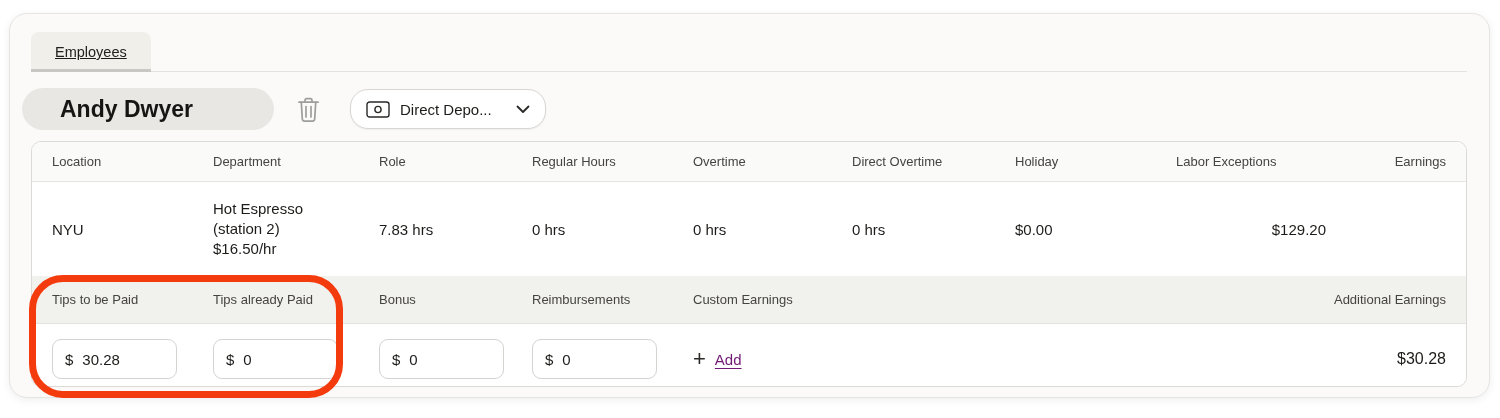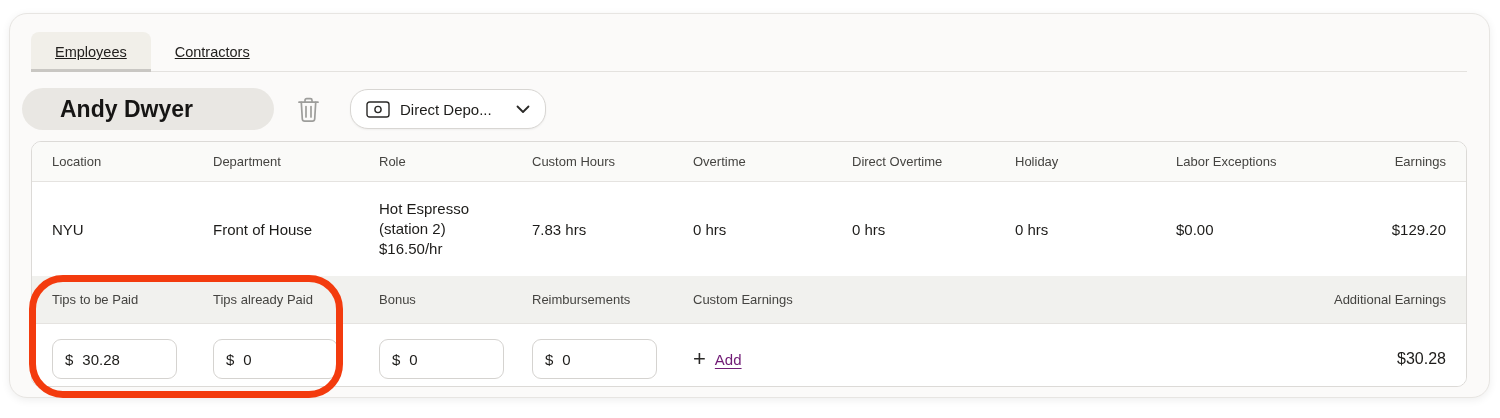--- a/index.html
+++ b/index.html
@@ -173,21 +173,20 @@
   }
   svg { display: block; }
 </style>
 </head>
 <body>
 
 <div class="card">
 
   <div class="tabs">
     <div class="tab tab--active">Employees</div>
-    <div class="tab">Contractors</div>
   </div>
 
   <div class="employee-bar">
     <div class="name-pill">Andy Dwyer</div>
 
     <button class="trash-btn">
       <span>
         <svg width="23" height="27" viewBox="0 0 23 27" fill="none" stroke="#9d9d9b" stroke-width="1.7" stroke-linecap="round" stroke-linejoin="round">
           <path d="M2 6.2 h19"></path>
           <path d="M8 6 V4.2 a1.6 1.6 0 0 1 1.6-1.6 h3.8 a1.6 1.6 0 0 1 1.6 1.6 V6"></path>
@@ -213,31 +212,30 @@
       </span>
     </div>
   </div>
 
   <div class="table-card">
 
     <div class="grid1 thead">
       <div>Location</div>
       <div>Department</div>
       <div>Role</div>
-      <div>Custom Hours</div>
+      <div>Regular Hours</div>
       <div>Overtime</div>
       <div>Direct Overtime</div>
       <div>Holiday</div>
       <div>Labor Exceptions</div>
       <div class="cell-right">Earnings</div>
     </div>
 
     <div class="grid1 tdata">
       <div>NYU</div>
-      <div>Front of House</div>
       <div class="role-cell">Hot Espresso
 (station 2)
 $16.50/hr</div>
       <div>7.83 hrs</div>
       <div>0 hrs</div>
       <div>0 hrs</div>
       <div>0 hrs</div>
       <div>$0.00</div>
       <div class="cell-right">$129.20</div>
     </div>

